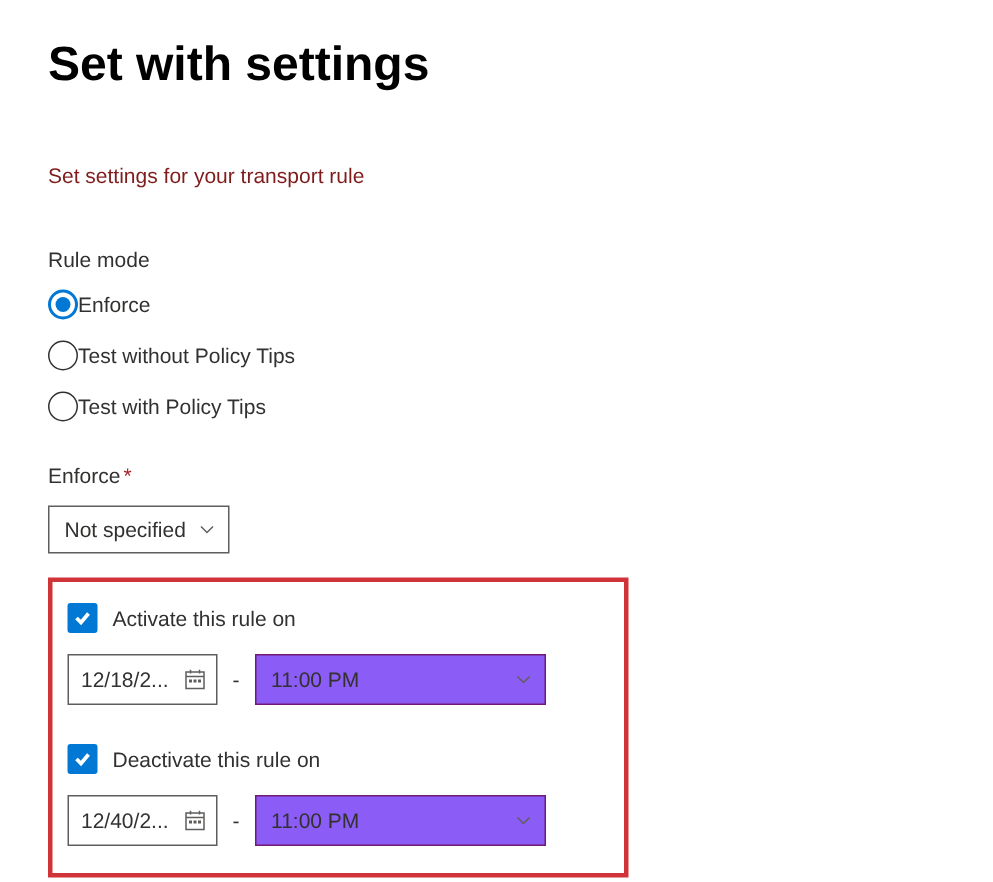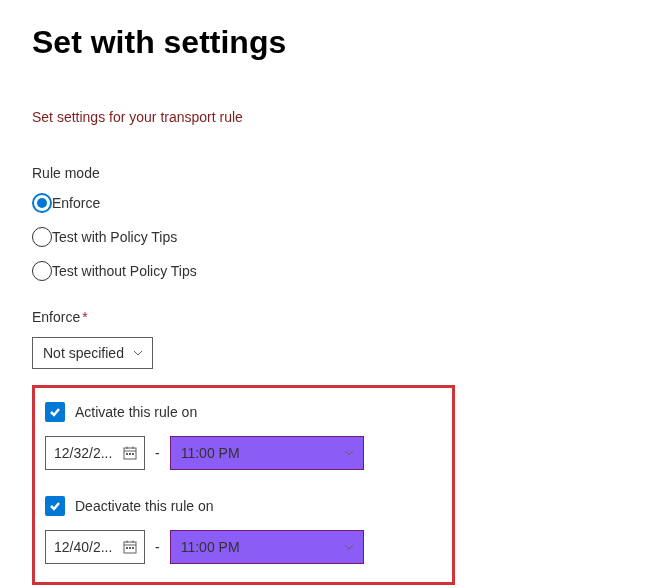--- a/index.html
+++ b/index.html
@@ -84,21 +84,21 @@
   }
   .chevron {
     width: 12px;
     height: 12px;
     flex-shrink: 0;
   }
   .highlight-box {
     border: 3px solid #d13438;
     padding: 14px 10px 18px 10px;
     margin-top: 16px;
-    width: 423px;
+    width: 387px;
   }
   .checkbox-row {
     display: flex;
     align-items: center;
     gap: 10px;
     margin-bottom: 14px;
   }
   .checkbox {
     width: 20px;
     height: 20px;
@@ -179,25 +179,25 @@
 
 <div class="radio-group">
   <div class="radio-item">
     <div class="radio-circle selected">
       <div class="radio-dot"></div>
     </div>
     <span class="radio-label">Enforce</span>
   </div>
   <div class="radio-item">
     <div class="radio-circle"></div>
-    <span class="radio-label">Test with Policy Tips</span>
+    <span class="radio-label">Test without Policy Tips</span>
   </div>
   <div class="radio-item">
     <div class="radio-circle"></div>
-    <span class="radio-label">Test without Policy Tips</span>
+    <span class="radio-label">Test with Policy Tips</span>
   </div>
 </div>
 
 <div class="section-label">
   <span>Enforce</span><span class="required-star">*</span>
 </div>
 
 <div class="select-box">
   <span>Not specified</span>
   <svg class="chevron" viewBox="0 0 12 12">
@@ -211,21 +211,21 @@
     <div class="checkbox">
       <svg class="check" viewBox="0 0 12 12">
           <path d="M2 6 L5 9 L10 3"></path>
         </svg>
     </div>
     <span class="checkbox-label">Activate this rule on</span>
   </div>
 
   <div class="date-time-row">
     <div class="date-input">
-      <span class="date-text">12/32/2...</span>
+      <span class="date-text">12/18/2...</span>
       <svg class="cal-icon" viewBox="0 0 16 16">
           <rect x="2" y="3" width="12" height="11" fill="none" stroke="#605e5c" stroke-width="1"></rect>
           <line x1="2" y1="6" x2="14" y2="6" stroke="#605e5c" stroke-width="1"></line>
           <line x1="5" y1="1.5" x2="5" y2="4" stroke="#605e5c" stroke-width="1"></line>
           <line x1="11" y1="1.5" x2="11" y2="4" stroke="#605e5c" stroke-width="1"></line>
           <rect x="4" y="8" width="2" height="2" fill="#605e5c"></rect>
           <rect x="7" y="8" width="2" height="2" fill="#605e5c"></rect>
           <rect x="10" y="8" width="2" height="2" fill="#605e5c"></rect>
         </svg>
     </div>

